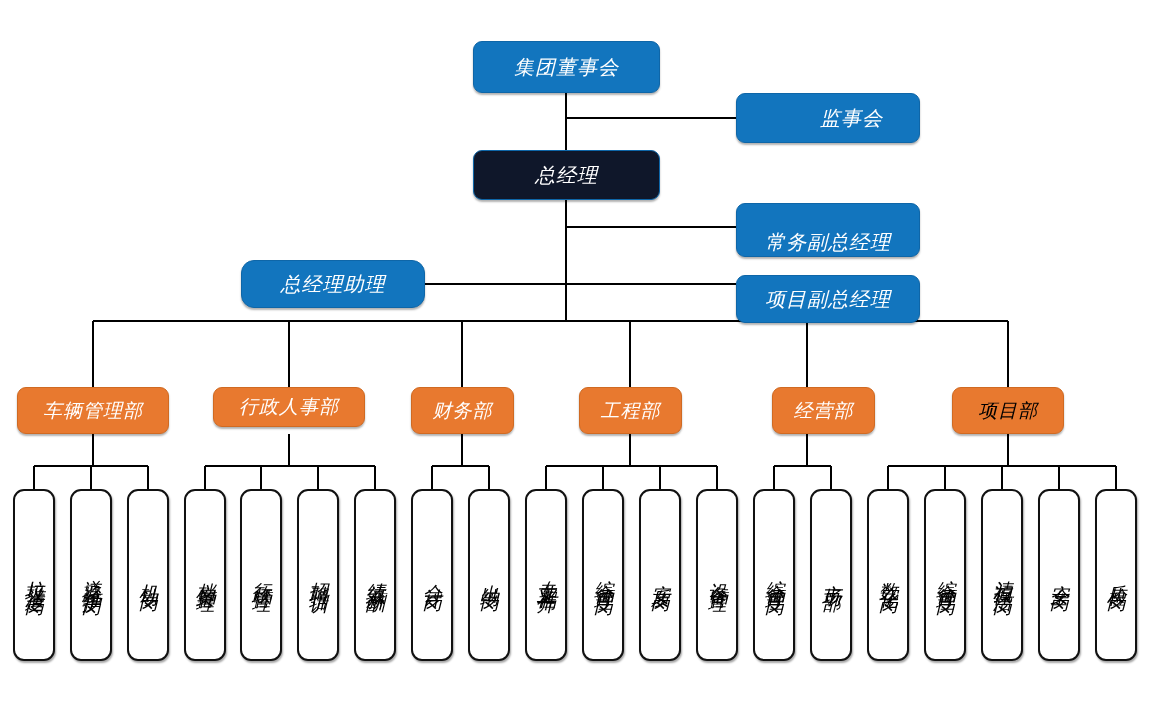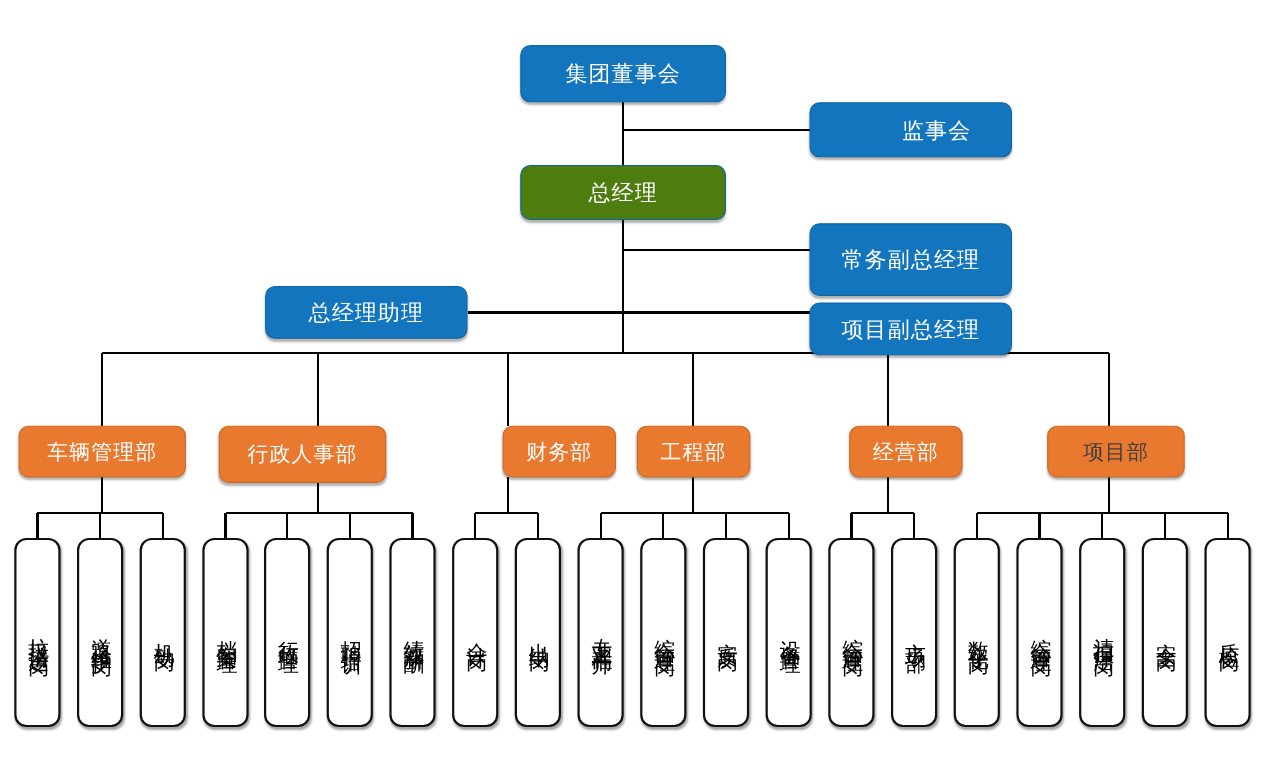--- a/index.html
+++ b/index.html
@@ -69,21 +69,21 @@
   .node.leaf .txt{
     writing-mode:vertical-rl;
     text-orientation:upright;
     display:block;
   }
   .node .label{display:block;}
 </style>
 </head>
 <body>
 
-<div id="canvas" style="background: rgb(255, 255, 255);">
+<div id="canvas" style="background: rgb(255, 255, 255); font-style: italic;">
 
   <svg id="wires" viewBox="0 0 1164 713" width="1164" height="713" aria-hidden="true">
     <g stroke="#000000" fill="none" shape-rendering="crispEdges">
 
       <line x1="566" y1="93" x2="566" y2="150" stroke-width="2"></line>
 
       <line x1="566" y1="118" x2="736" y2="118" stroke-width="2"></line>
 
       <line x1="566" y1="200" x2="566" y2="321" stroke-width="2"></line>
 
@@ -138,49 +138,49 @@
       <line x1="1116" y1="466" x2="1116" y2="489" stroke-width="2"></line>
     </g>
   </svg>
 
   <div class="node blue" style="left: 473px; top: 41px; width: 187px; height: 52px; background: rgb(18, 117, 190); color: rgb(255, 255, 255);">
     <span class="label">集团董事会</span>
   </div>
   <div class="node blue" style="left: 736px; top: 93px; width: 184px; height: 50px; background: rgb(18, 117, 190); color: rgb(255, 255, 255); padding-left: 47px;">
     <span class="label">监事会</span>
   </div>
-  <div class="node blue" style="left: 473px; top: 150px; width: 187px; height: 50px; background: #4d7c0f; color: rgb(255, 255, 255); align-items: center;">
+  <div class="node blue" style="left: 473px; top: 150px; width: 187px; height: 50px; background: #0f172a; color: rgb(255, 255, 255); align-items: center;">
     <span class="label">总经理</span>
   </div>
-  <div class="node blue" style="left: 736px; top: 203px; width: 184px; height: 66px; background: rgb(18, 117, 190); color: rgb(255, 255, 255);">
+  <div class="node blue" style="left: 736px; top: 203px; width: 184px; height: 54px; background: rgb(18, 117, 190); color: rgb(255, 255, 255); align-items: flex-end;">
     <span class="label">常务副总经理</span>
   </div>
-  <div class="node blue" style="left: 241px; top: 260px; width: 184px; height: 48px; background: rgb(18, 117, 190); color: rgb(255, 255, 255);">
+  <div class="node blue" style="left: 241px; top: 260px; width: 184px; height: 48px; background: rgb(18, 117, 190); color: rgb(255, 255, 255); border-radius: 13px;">
     <span class="label">总经理助理</span>
   </div>
   <div class="node blue" style="left: 736px; top: 260px; width: 184px; height: 48px; background: rgb(18, 117, 190); color: rgb(255, 255, 255); margin-top: 15px;">
     <span class="label">项目副总经理</span>
   </div>
 
   <div class="node orange" style="left: 17px; top: 387px; width: 152px; height: 47px; background: rgb(232, 121, 47); color: rgb(255, 255, 255);">
     <span class="label">车辆管理部</span>
   </div>
-  <div class="node orange" style="left: 199px; top: 387px; width: 152px; height: 52px; background: rgb(232, 121, 47); color: rgb(255, 255, 255);">
+  <div class="node orange" style="left: 213px; top: 387px; width: 152px; height: 40px; background: rgb(232, 121, 47); color: rgb(255, 255, 255);">
     <span class="label">行政人事部</span>
   </div>
-  <div class="node orange" style="left: 411px; top: 387px; width: 103px; height: 47px; background: rgb(232, 121, 47); color: rgb(255, 255, 255); margin-left: 46px;">
+  <div class="node orange" style="left: 411px; top: 387px; width: 103px; height: 47px; background: rgb(232, 121, 47); color: rgb(255, 255, 255);">
     <span class="label">财务部</span>
   </div>
   <div class="node orange" style="left: 579px; top: 387px; width: 103px; height: 47px; background: rgb(232, 121, 47); color: rgb(255, 255, 255); justify-content: center;">
     <span class="label">工程部</span>
   </div>
   <div class="node orange" style="left: 756px; top: 387px; width: 103px; height: 47px; background: rgb(232, 121, 47); color: rgb(255, 255, 255); margin-left: 16px;">
     <span class="label">经营部</span>
   </div>
-  <div class="node orange" style="left: 952px; top: 387px; width: 125px; height: 47px; background: rgb(232, 121, 47); color: #404040;">
+  <div class="node orange" style="left: 952px; top: 387px; width: 112px; height: 47px; background: rgb(232, 121, 47); color: #000000;">
     <span class="label">项目部</span>
   </div>
 
   <div class="node leaf" style="left: 13px; top: 489px; width: 42px; height: 172px; background: rgb(255, 255, 255); border-color: rgb(17, 17, 17); color: rgb(0, 0, 0);">
       <span class="txt">垃圾清运岗</span>
     </div>
   <div class="node leaf" style="left: 70px; top: 489px; width: 42px; height: 172px; background: rgb(255, 255, 255); border-color: rgb(17, 17, 17); color: rgb(0, 0, 0);">
       <span class="txt">道路维护岗</span>
     </div>
   <div class="node leaf" style="left: 127px; top: 489px; width: 42px; height: 172px; background: rgb(255, 255, 255); border-color: rgb(17, 17, 17); color: rgb(0, 0, 0);">

